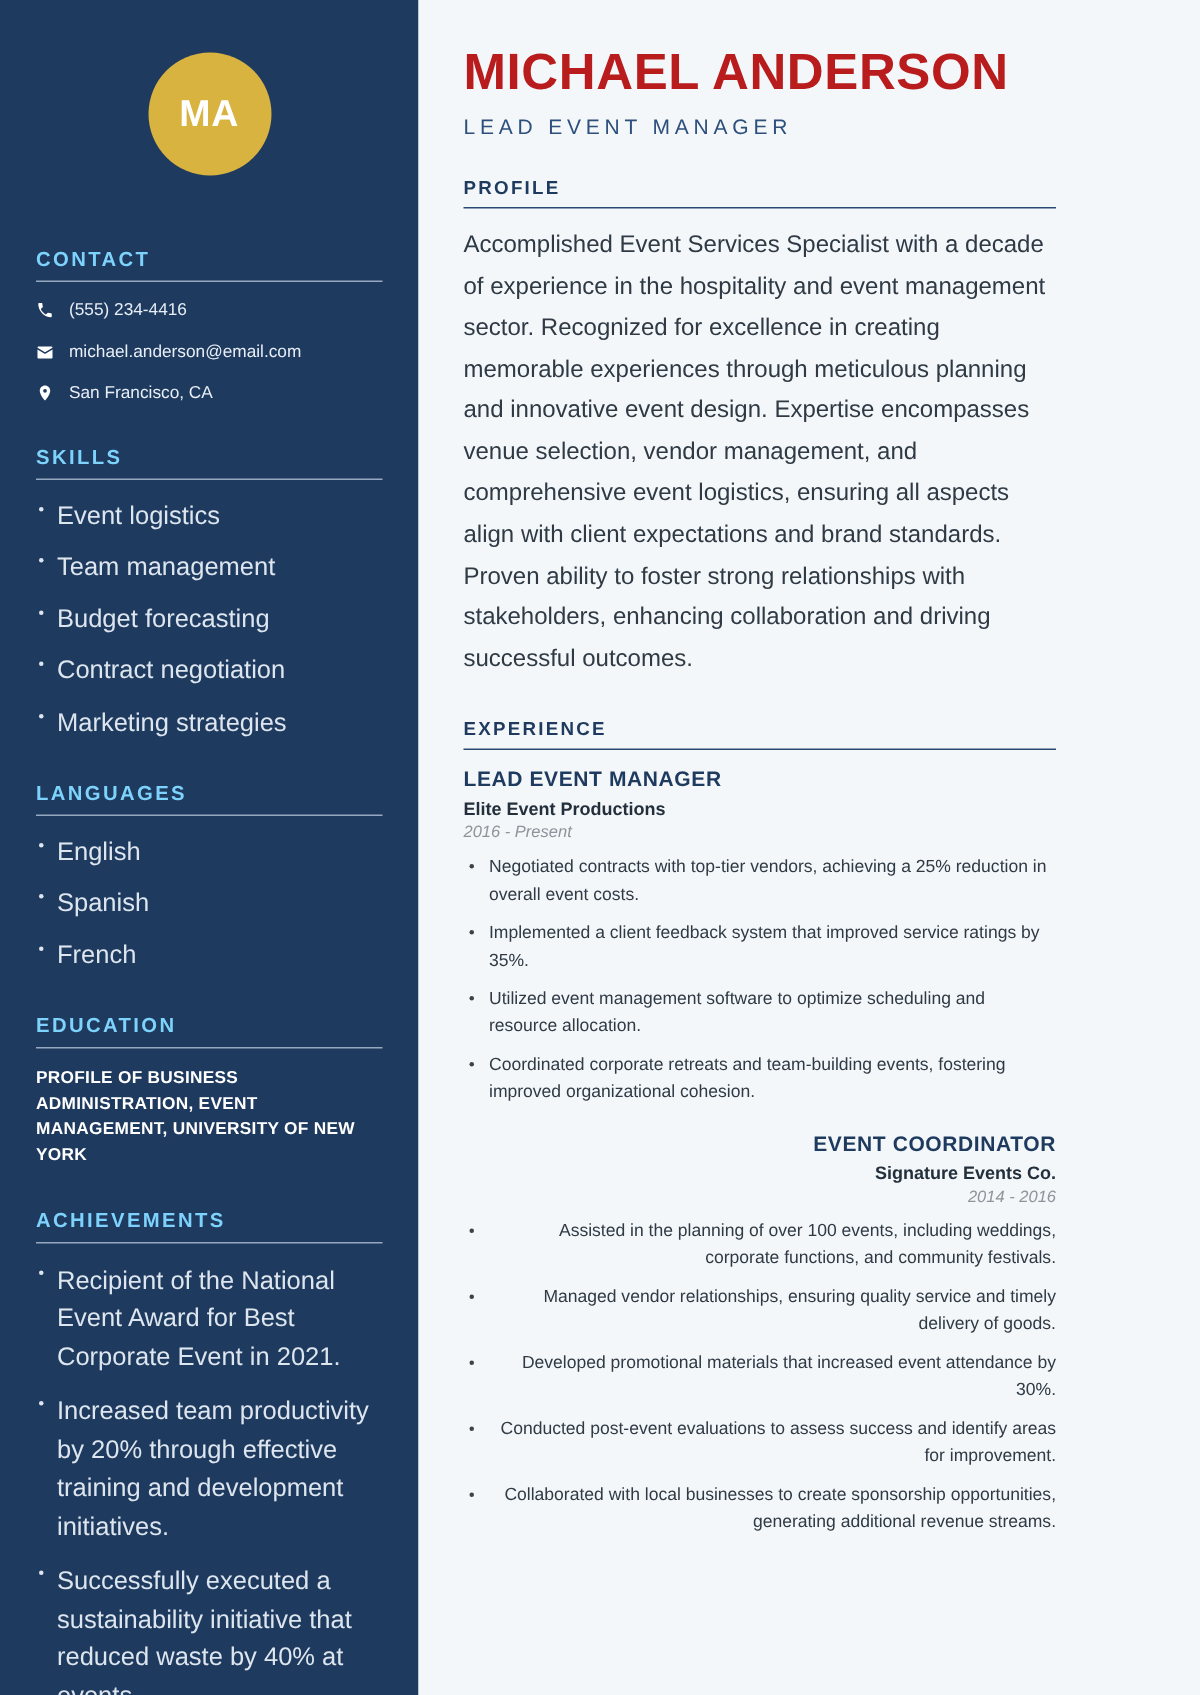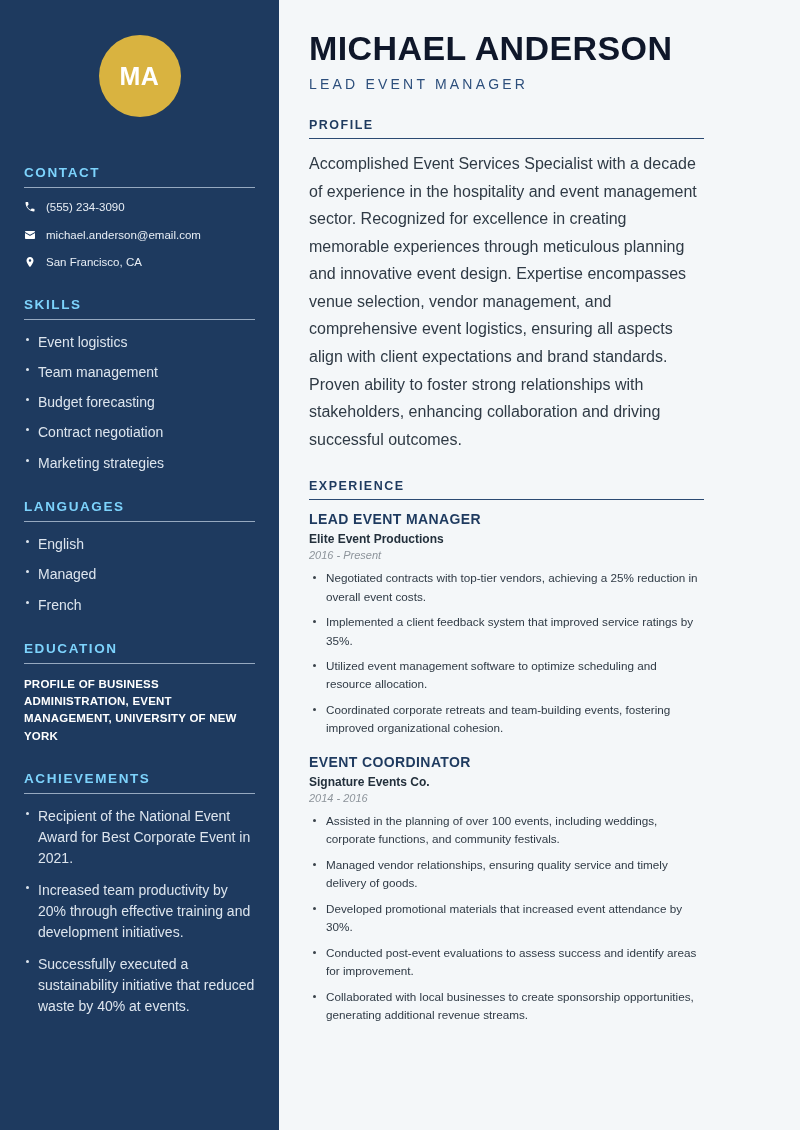--- a/index.html
+++ b/index.html
@@ -87,21 +87,21 @@
   .contact-icon svg { display: block; }
 
   .side-list {
     margin: 0;
     padding: 0;
     list-style: none;
   }
   .side-list li {
     position: relative;
     padding-left: 14px;
-    font-size: 14px;
+    font-size: 17px;
     color: #dde5ee;
     margin-bottom: 10px;
     line-height: 1.45;
   }
   .side-list li::before {
     content: "";
     position: absolute;
     left: 2px;
     top: 6px;
     width: 3px;
@@ -127,21 +127,21 @@
   
   .main {
     flex: 1 1 auto;
     background: #f4f7f9;
     box-sizing: border-box;
     padding: 30px 28px 0 30px;
   }
   .name {
     font-size: 34px;
     font-weight: bold;
-    color: #0f172a;
+    color: #b91c1c;
     letter-spacing: 0.4px;
     margin: 0;
     line-height: 1.1;
   }
   .job-title {
     font-size: 14px;
     color: #2d4f7c;
     letter-spacing: 3.2px;
     margin: 9px 0 0 0;
     font-weight: normal;
@@ -164,21 +164,21 @@
 
   .profile-text {
     font-size: 16px;
     color: #2f3a45;
     line-height: 1.72;
     margin: 0;
     text-align: left;
   }
 
   .job { margin-bottom: 4px; }
-  .job + .job { margin-top: 16px; }
+  .job + .job { margin-top: 16px; text-align: right; }
   .job-role {
     font-size: 14px;
     font-weight: bold;
     color: #1e3a5f;
     letter-spacing: 0.4px;
     margin: 0 0 5px 0;
   }
   .job-company {
     font-size: 12px;
     font-weight: bold;
@@ -229,21 +229,21 @@
     <section class="side-section first">
       <h2 class="side-heading">CONTACT</h2>
       <div class="side-rule"></div>
       <ul class="contact-list">
         <li class="contact-item">
           <span class="contact-icon">
             <svg width="12" height="12" viewBox="0 0 24 24" fill="#ffffff">
               <path d="M6.6 10.8c1.4 2.8 3.8 5.2 6.6 6.6l2.2-2.2c.3-.3.7-.4 1-.2 1.1.4 2.3.6 3.6.6.6 0 1 .4 1 1V20c0 .6-.4 1-1 1C11.1 21 3 12.9 3 3c0-.6.4-1 1-1h3.5c.6 0 1 .4 1 1 0 1.2.2 2.4.6 3.6.1.3 0 .7-.2 1l-2.3 2.2z"></path>
             </svg>
           </span>
-          <span>(555) 234-3090</span>
+          <span>(555) 234-4416</span>
         </li>
         <li class="contact-item">
           <span class="contact-icon">
             <svg width="12" height="12" viewBox="0 0 24 24" fill="#ffffff">
               <path d="M2 5.5C2 4.7 2.7 4 3.5 4h17c.8 0 1.5.7 1.5 1.5v.3l-10 5.8L2 5.8v-.3zM2 8.1l9.5 5.5c.3.2.7.2 1 0L22 8.1v10.4c0 .8-.7 1.5-1.5 1.5h-17C2.7 20 2 19.3 2 18.5V8.1z"></path>
             </svg>
           </span>
           <span>michael.anderson@email.com</span>
         </li>
         <li class="contact-item">
@@ -267,21 +267,21 @@
         <li>Contract negotiation</li>
         <li>Marketing strategies</li>
       </ul>
     </section>
 
     <section class="side-section">
       <h2 class="side-heading">LANGUAGES</h2>
       <div class="side-rule"></div>
       <ul class="side-list tight">
         <li>English</li>
-        <li>Managed</li>
+        <li>Spanish</li>
         <li>French</li>
       </ul>
     </section>
 
     <section class="side-section">
       <h2 class="side-heading">EDUCATION</h2>
       <div class="side-rule"></div>
       <div class="edu-text">PROFILE OF BUSINESS ADMINISTRATION, EVENT MANAGEMENT, UNIVERSITY OF NEW YORK</div>
     </section>
 

